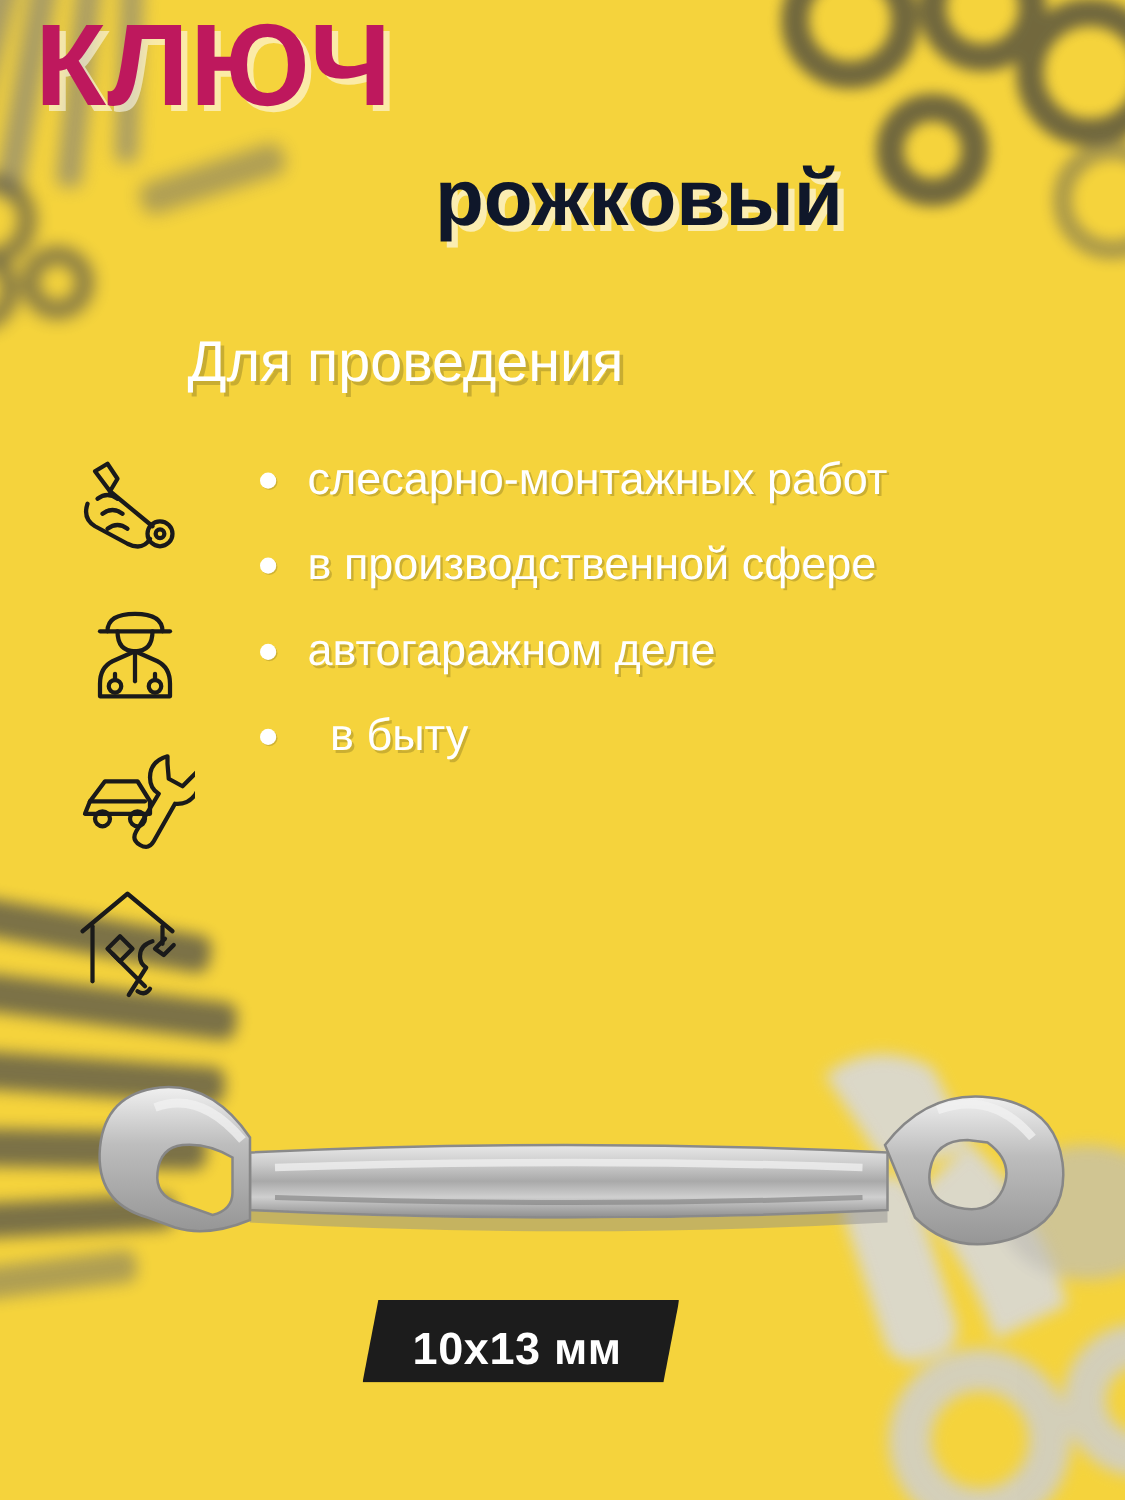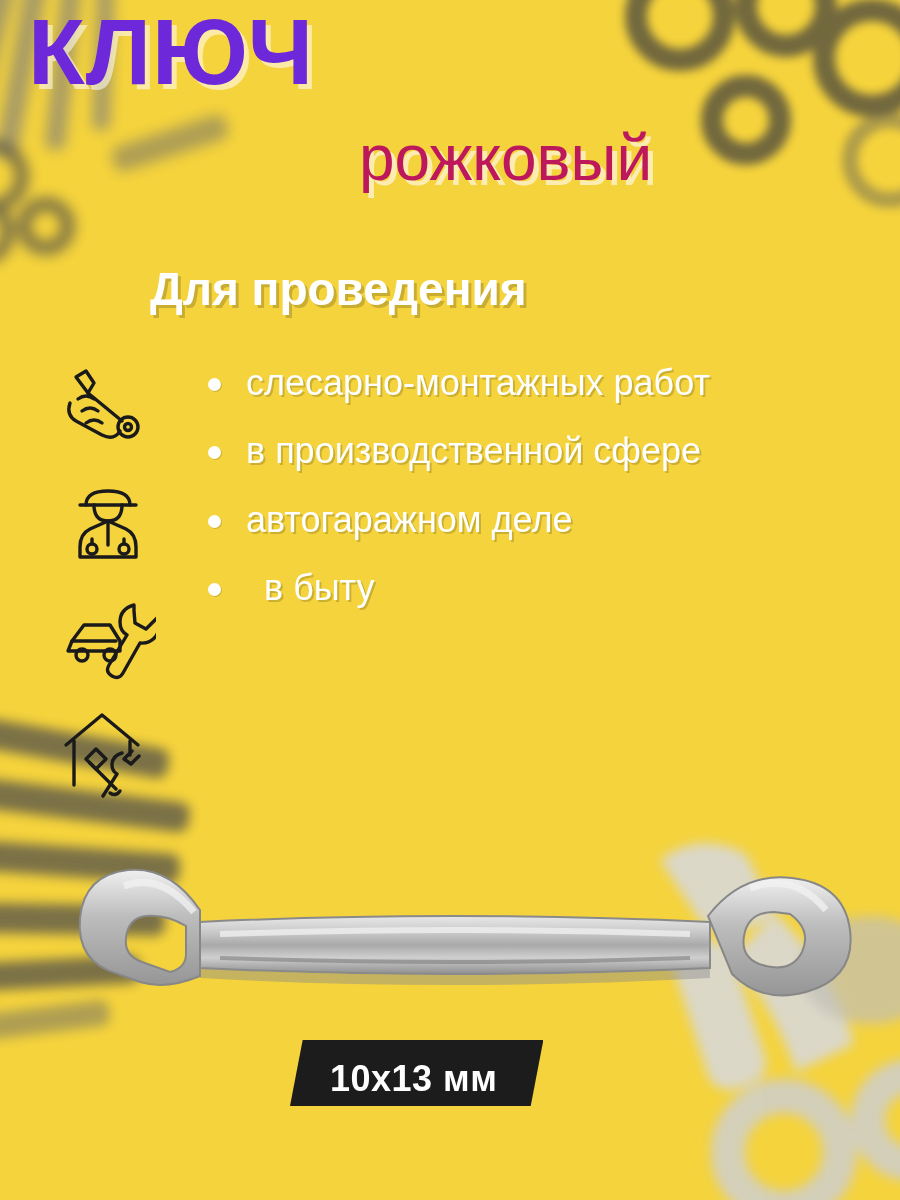--- a/index.html
+++ b/index.html
@@ -63,42 +63,42 @@
 
   
   .title-main {
     position: absolute;
     left: 28px;
     top: 6px;
     font-size: 93px;
     line-height: 1;
     font-weight: bold;
     letter-spacing: 1px;
-    color: #6d28d9;
+    color: #be185d;
     text-shadow: 5px 5px 0 rgba(255,255,255,.55);
     z-index: 6;
   }
   .title-sub {
     position: absolute;
-    left: 359px;
+    left: 348px;
     top: 126px;
     font-size: 64px;
     line-height: 1;
-    font-weight: normal;
-    color: #be185d;
+    font-weight: bold;
+    color: #0f172a;
     text-shadow: 5px 5px 0 rgba(255,255,255,.6);
     z-index: 6;
   }
 
   .lead {
     position: absolute;
     left: 150px;
     top: 262px;
     font-size: 46px;
-    font-weight: bold;
+    font-weight: normal;
     color: #ffffff;
     text-shadow: 3px 3px 0 rgba(0,0,0,.18);
     z-index: 6;
   }
 
   
   .bullets {
     position: absolute;
     left: 196px;
     top: 362px;

